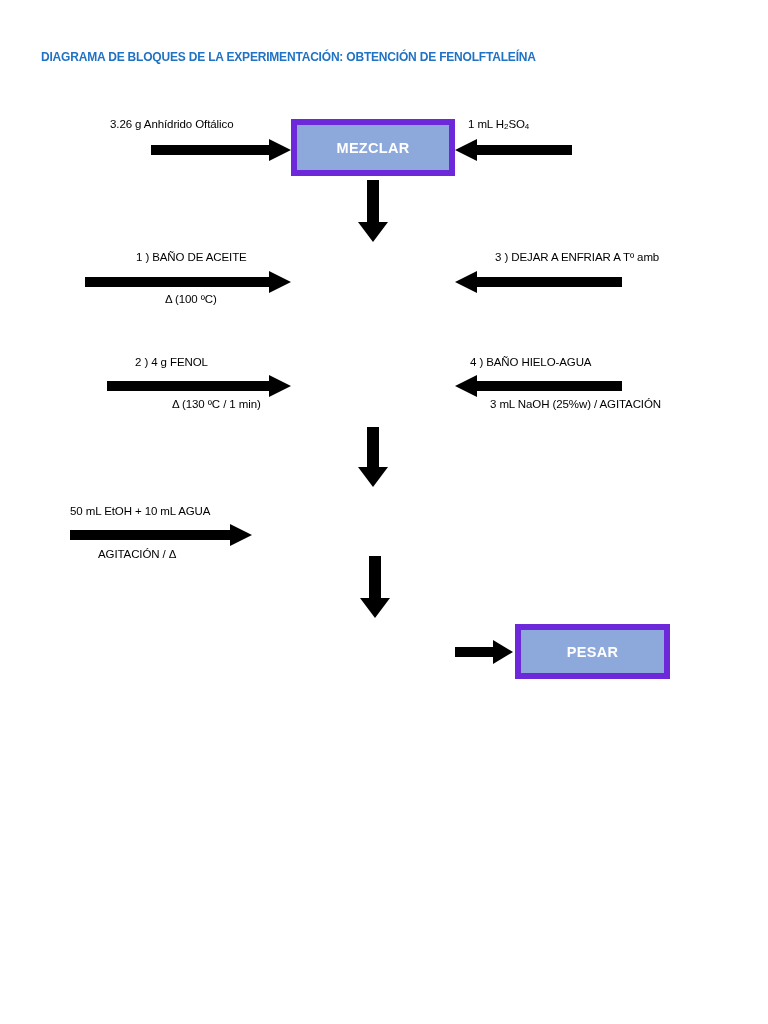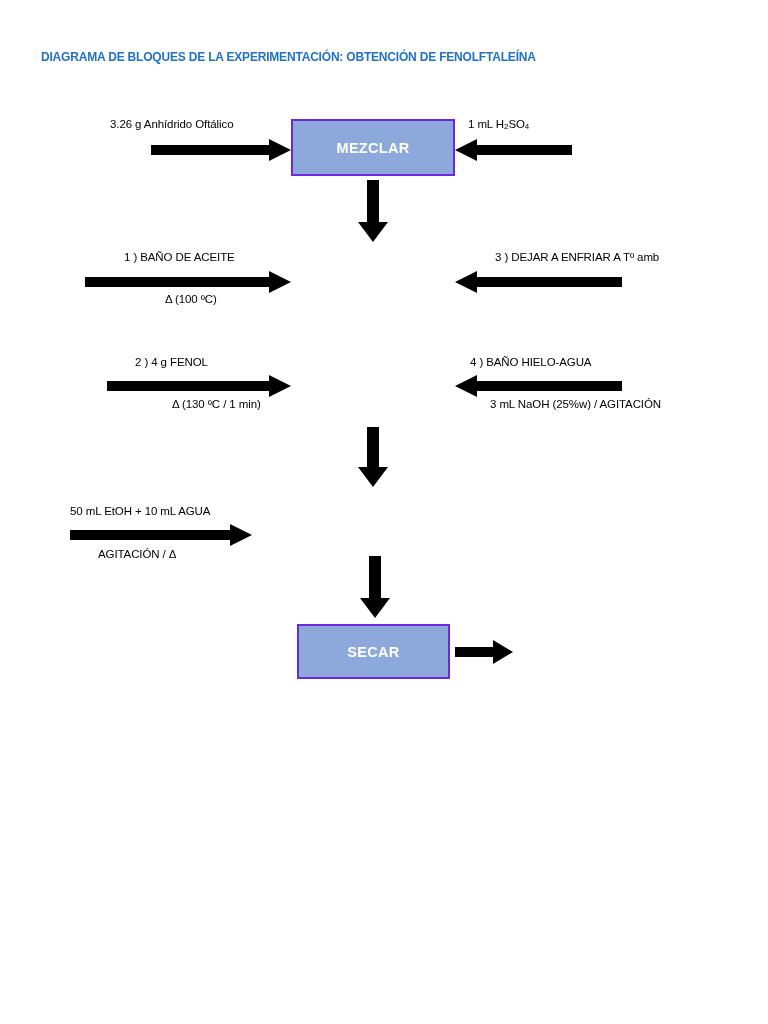--- a/index.html
+++ b/index.html
@@ -34,21 +34,21 @@
     white-space: nowrap;
     font-stretch: condensed;
     transform: scaleX(0.96);
     transform-origin: left center;
   }
 
   
   .box {
     position: absolute;
     background: #8DA9DB;
-    border: 2px solid #6d28d9;
+    border: 6px solid #6d28d9;
     box-sizing: border-box;
     display: flex;
     align-items: center;
     justify-content: center;
   }
   .box-label {
     color: #ffffff;
     font-weight: bold;
     font-size: 14.5px;
     letter-spacing: 0.3px;
@@ -88,24 +88,24 @@
 <div id="canvas">
 
   <div class="title">DIAGRAMA DE BLOQUES DE LA EXPERIMENTACIÓN: OBTENCIÓN DE FENOLFTALEÍNA</div>
 
   <div class="box" id="box-mezclar">
     <span class="box-label">MEZCLAR</span>
   </div>
 
 
 
-  <div class="box" id="box-secar">
-    <span class="box-label">SECAR</span>
+
+  <div class="box" id="box-pesar">
+    <span class="box-label">PESAR</span>
   </div>
-
 
   <div class="arrow" style="left:151px; top:139px;">
     <svg width="140" height="22" viewBox="0 0 140 22">
       <polygon points="0,6 118,6 118,0 140,11 118,22 118,16 0,16" fill="#000000"></polygon>
     </svg>
   </div>
 
   <div class="arrow" style="left:455px; top:139px;">
     <svg width="117" height="22" viewBox="0 0 117 22">
       <polygon points="117,6 22,6 22,0 0,11 22,22 22,16 117,16" fill="#000000"></polygon>
@@ -163,21 +163,21 @@
   <div class="arrow" style="left:455px; top:640px;">
     <svg width="58" height="24" viewBox="0 0 58 24">
       <polygon points="0,7 38,7 38,0 58,12 38,24 38,17 0,17" fill="#000000"></polygon>
     </svg>
   </div>
 
   <div class="note" style="left:110px; top:118px;">3.26 g Anhídrido Oftálico</div>
 
   <div class="note" style="left:468px; top:118px;"><span>1 mL  H</span><sub>2</sub><span>SO</span><sub>4</sub></div>
 
-  <div class="note" style="left:124px; top:251px;">1 )  BAÑO DE ACEITE</div>
+  <div class="note" style="left:136px; top:251px;">1 )  BAÑO DE ACEITE</div>
   <div class="note" style="left:165px; top:293px;">Δ (100 ºC)</div>
 
   <div class="note" style="left:495px; top:251px;">3 ) DEJAR A ENFRIAR A Tº amb</div>
 
   <div class="note" style="left:135px; top:356px;">2 )   4 g FENOL</div>
   <div class="note" style="left:172px; top:398px;">Δ (130 ºC / 1 min)</div>
 
   <div class="note" style="left:470px; top:356px;">4 ) BAÑO HIELO-AGUA</div>
   <div class="note" style="left:490px; top:398px;text-align:right;">3 mL NaOH (25%w) / AGITACIÓN</div>
 

